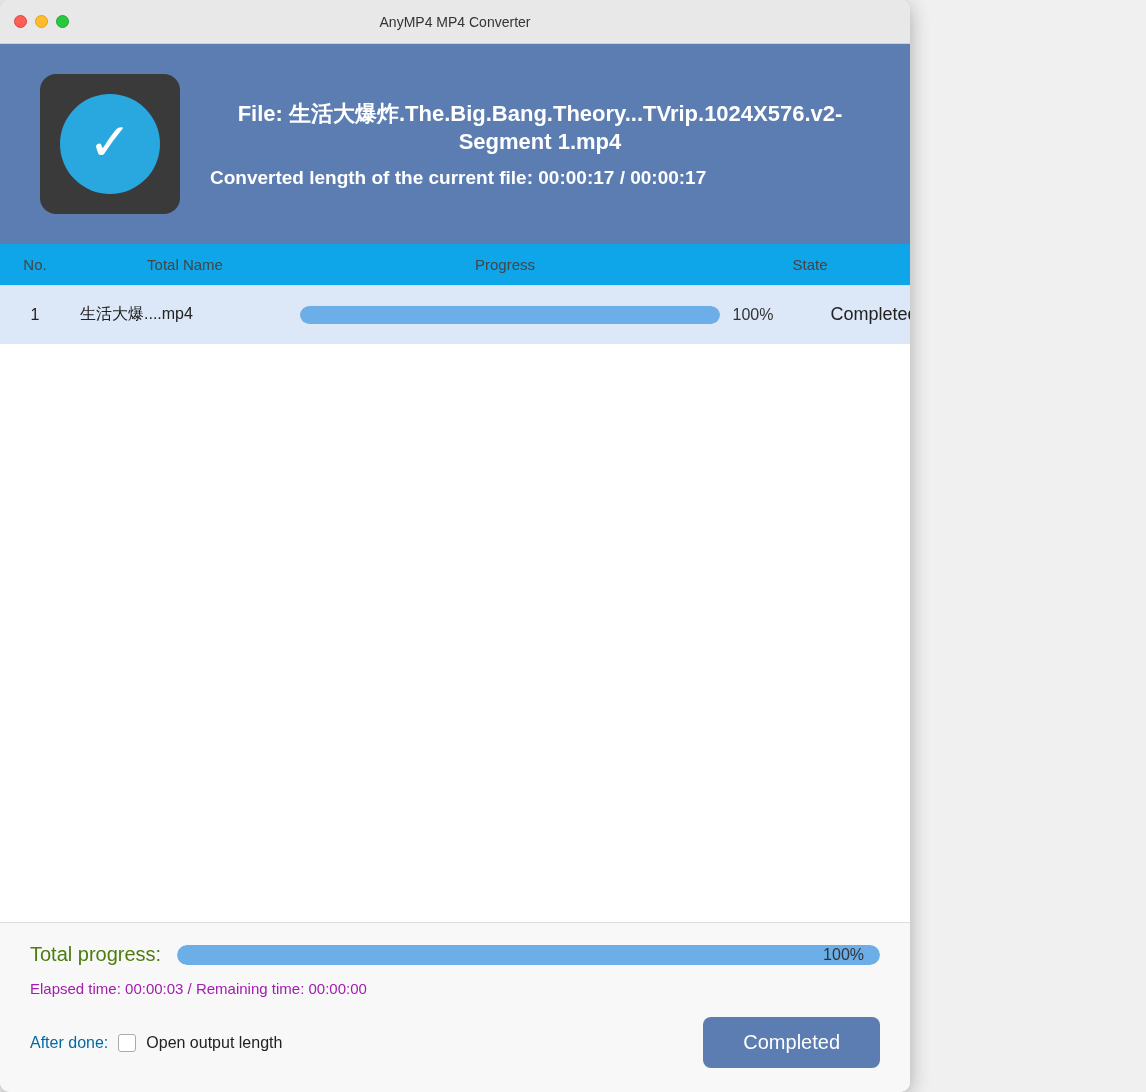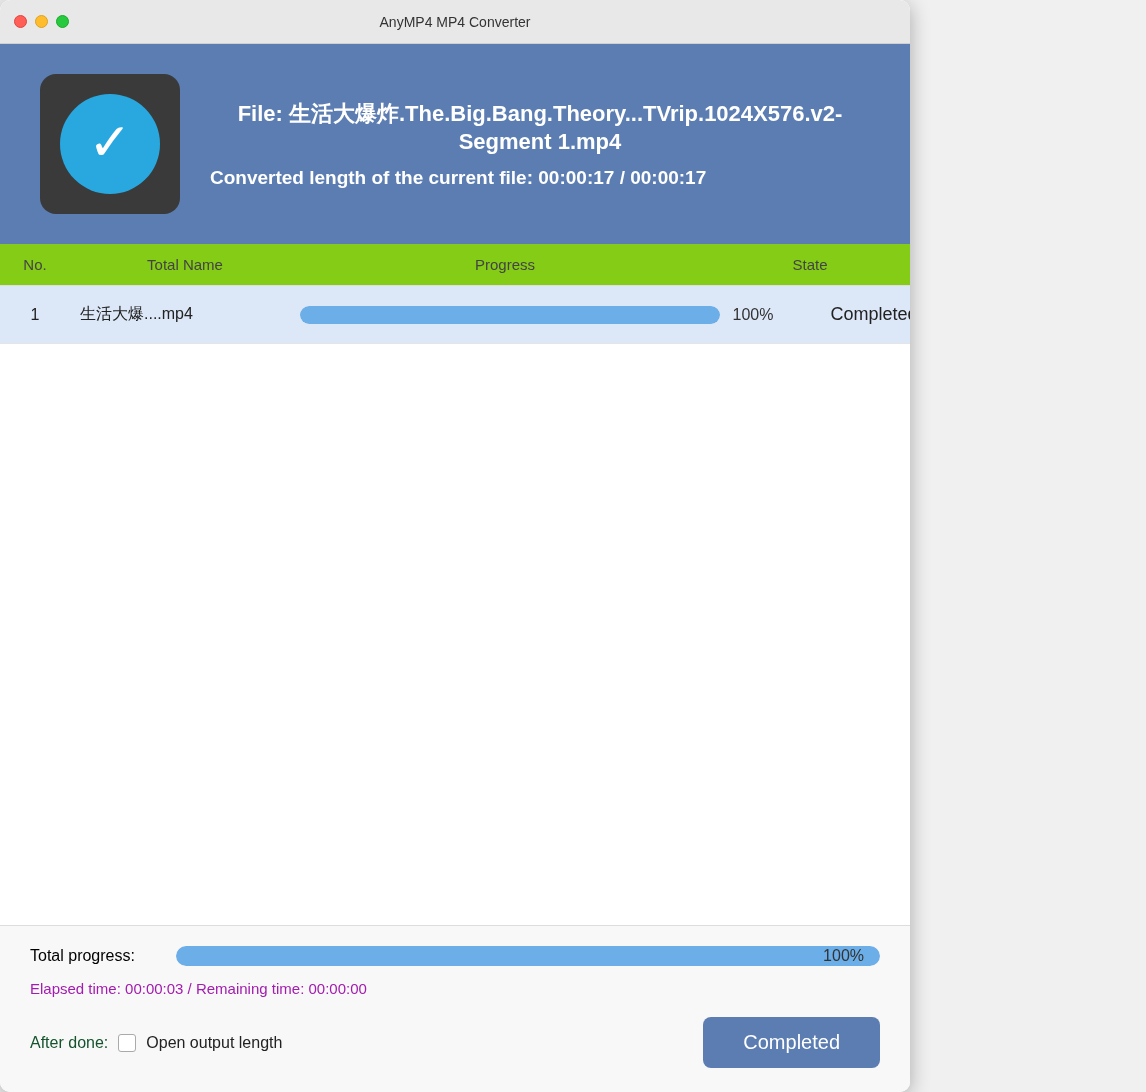--- a/index.html
+++ b/index.html
@@ -139,21 +139,21 @@
       flex: 1;
       display: flex;
       flex-direction: column;
       background: #ffffff;
       overflow: hidden;
     }
 
     .table-header {
       display: grid;
       grid-template-columns: 70px 230px 1fr 200px;
-      background: #84cc16;
+      background: #0ea5e9;
       border-bottom: 1px solid #ddd;
       padding: 12px 0;
     }
 
     .table-header-cell {
       text-align: center;
       font-size: 15px;
       color: #444;
       font-weight: 400;
     }
@@ -233,24 +233,25 @@
       flex-shrink: 0;
     }
 
     .total-progress-row {
       display: flex;
       align-items: center;
       gap: 16px;
     }
 
     .total-progress-label {
-      font-size: 16px;
-      color: #000000;
+      font-size: 20px;
+      color: #4d7c0f;
       white-space: nowrap;
       min-width: 130px;
+      text-align: center;
     }
 
     .total-progress-bar-container {
       flex: 1;
       height: 20px;
       background: #c8d8f0;
       border-radius: 10px;
       overflow: hidden;
       position: relative;
     }
@@ -284,21 +285,21 @@
     }
 
     .after-done-left {
       display: flex;
       align-items: center;
       gap: 10px;
     }
 
     .after-done-label {
       font-size: 16px;
-      color: #14532d;
+      color: #0369a1;
     }
 
     .checkbox {
       width: 18px;
       height: 18px;
       border: 1px solid #aaa;
       background: white;
       border-radius: 3px;
       display: inline-block;
     }

